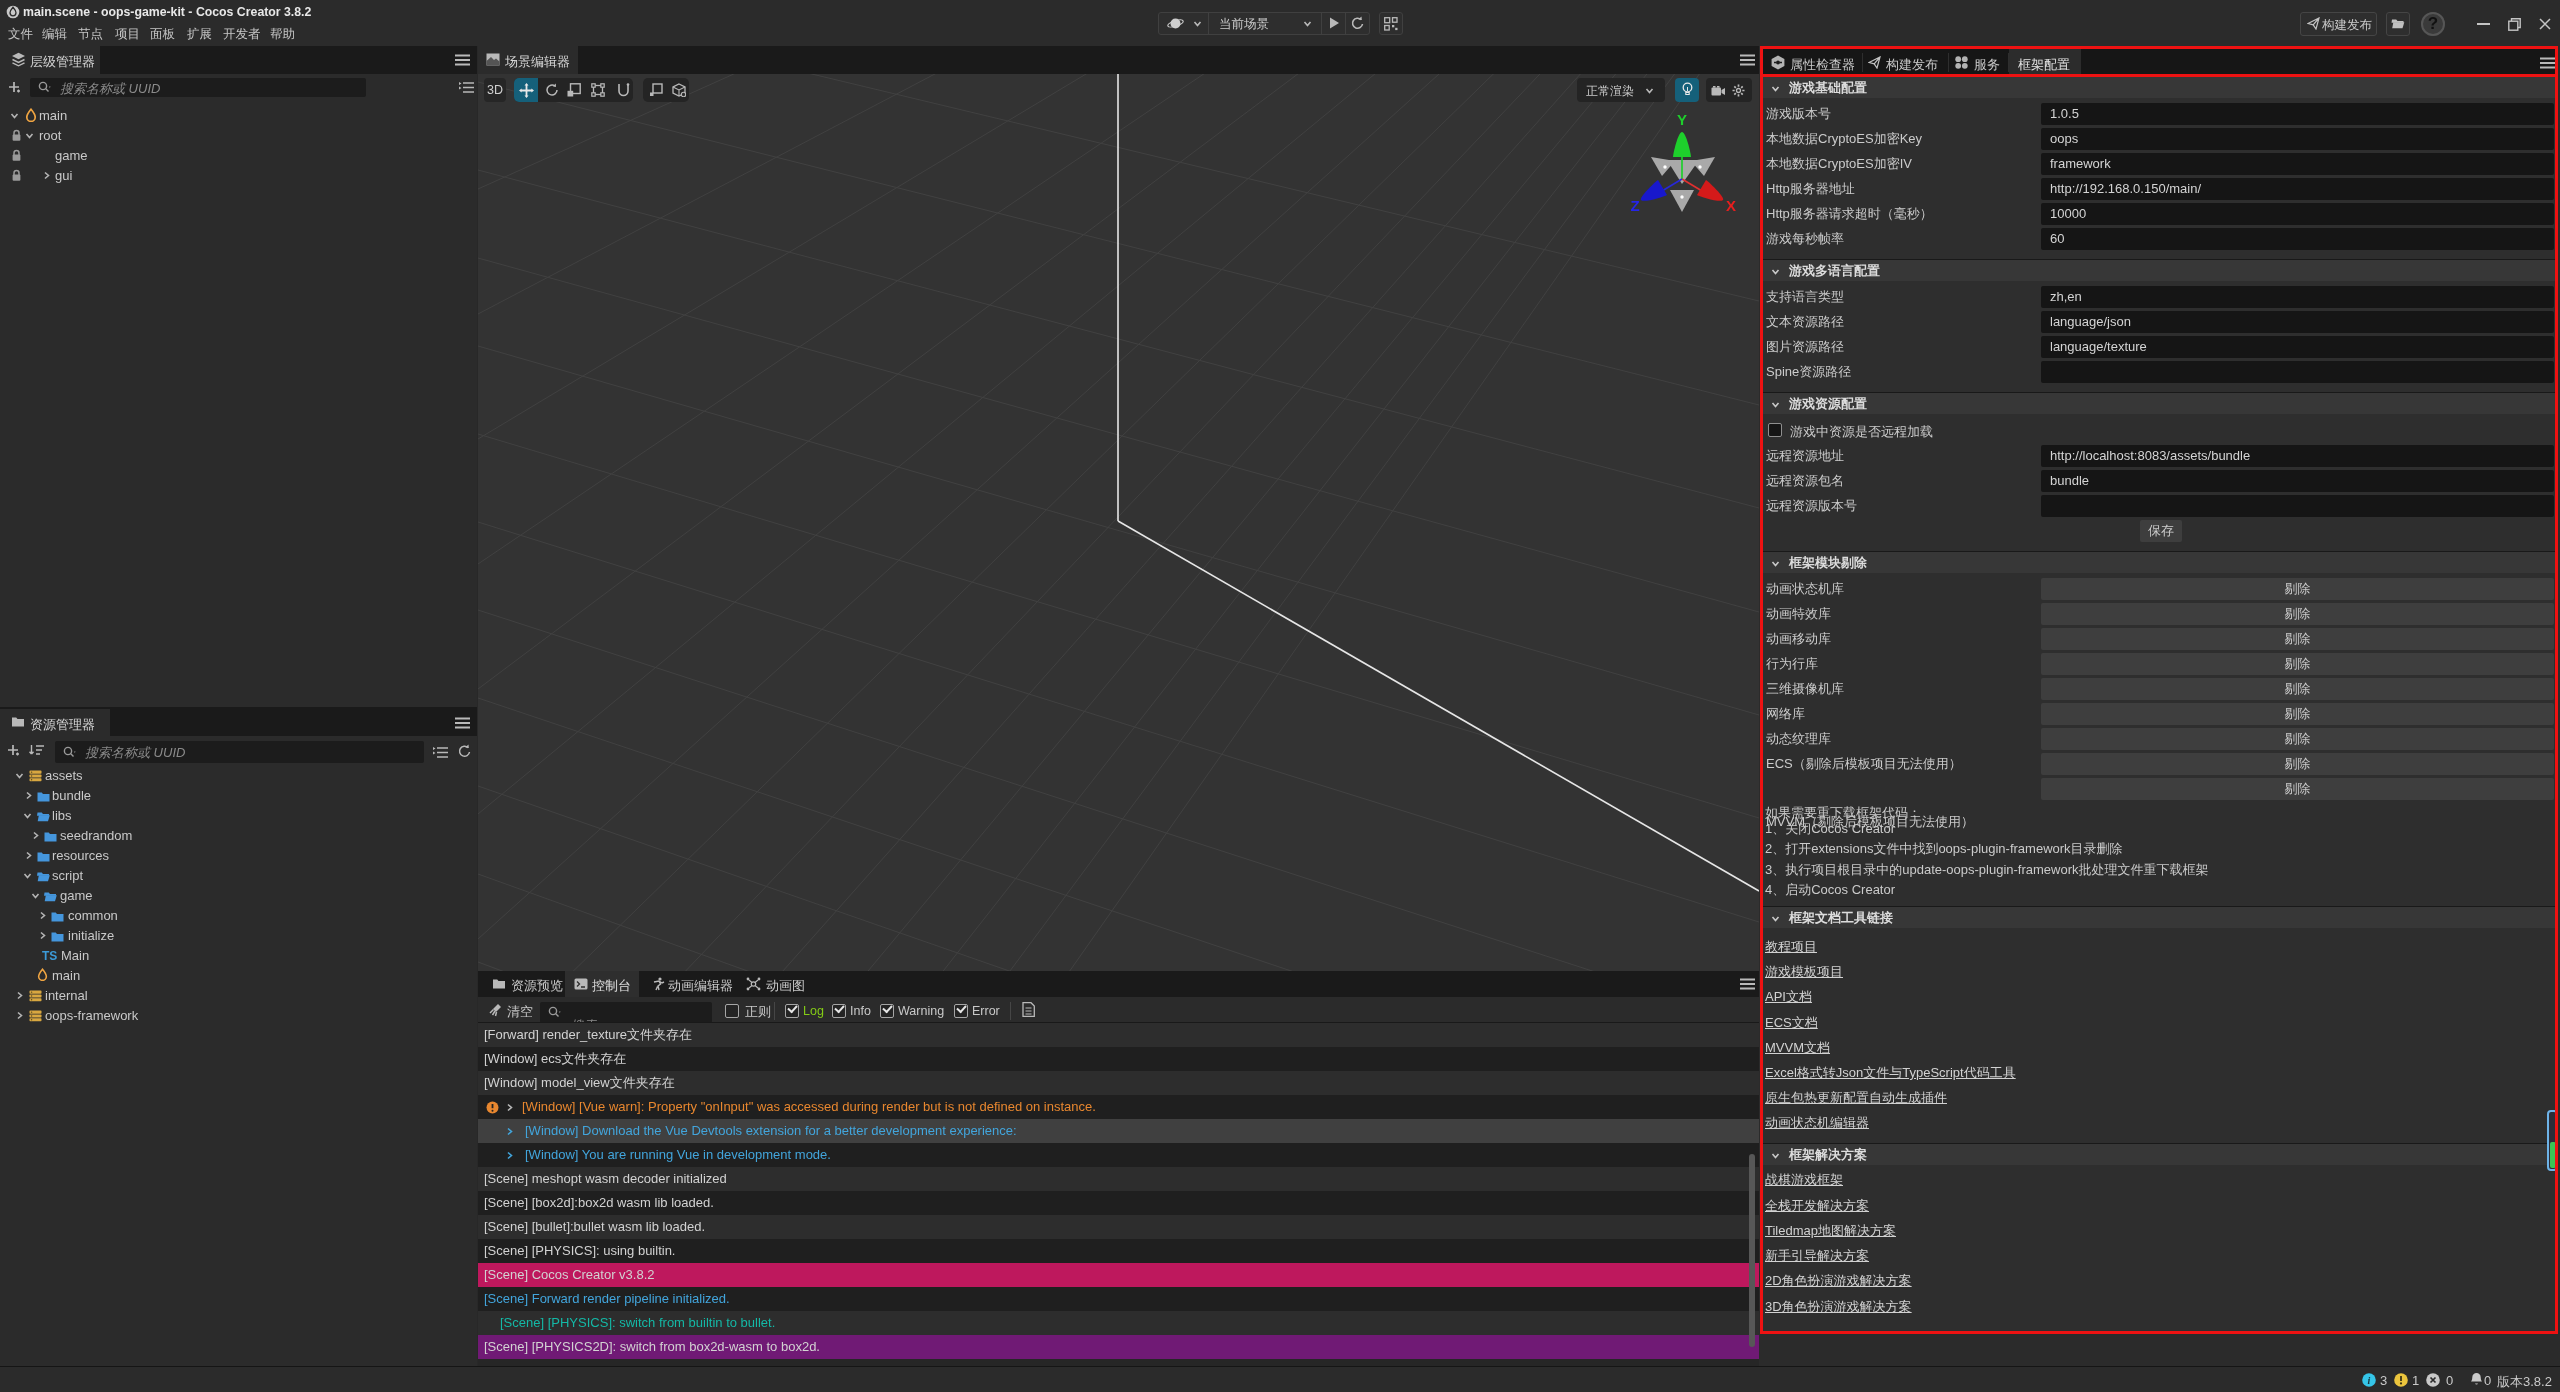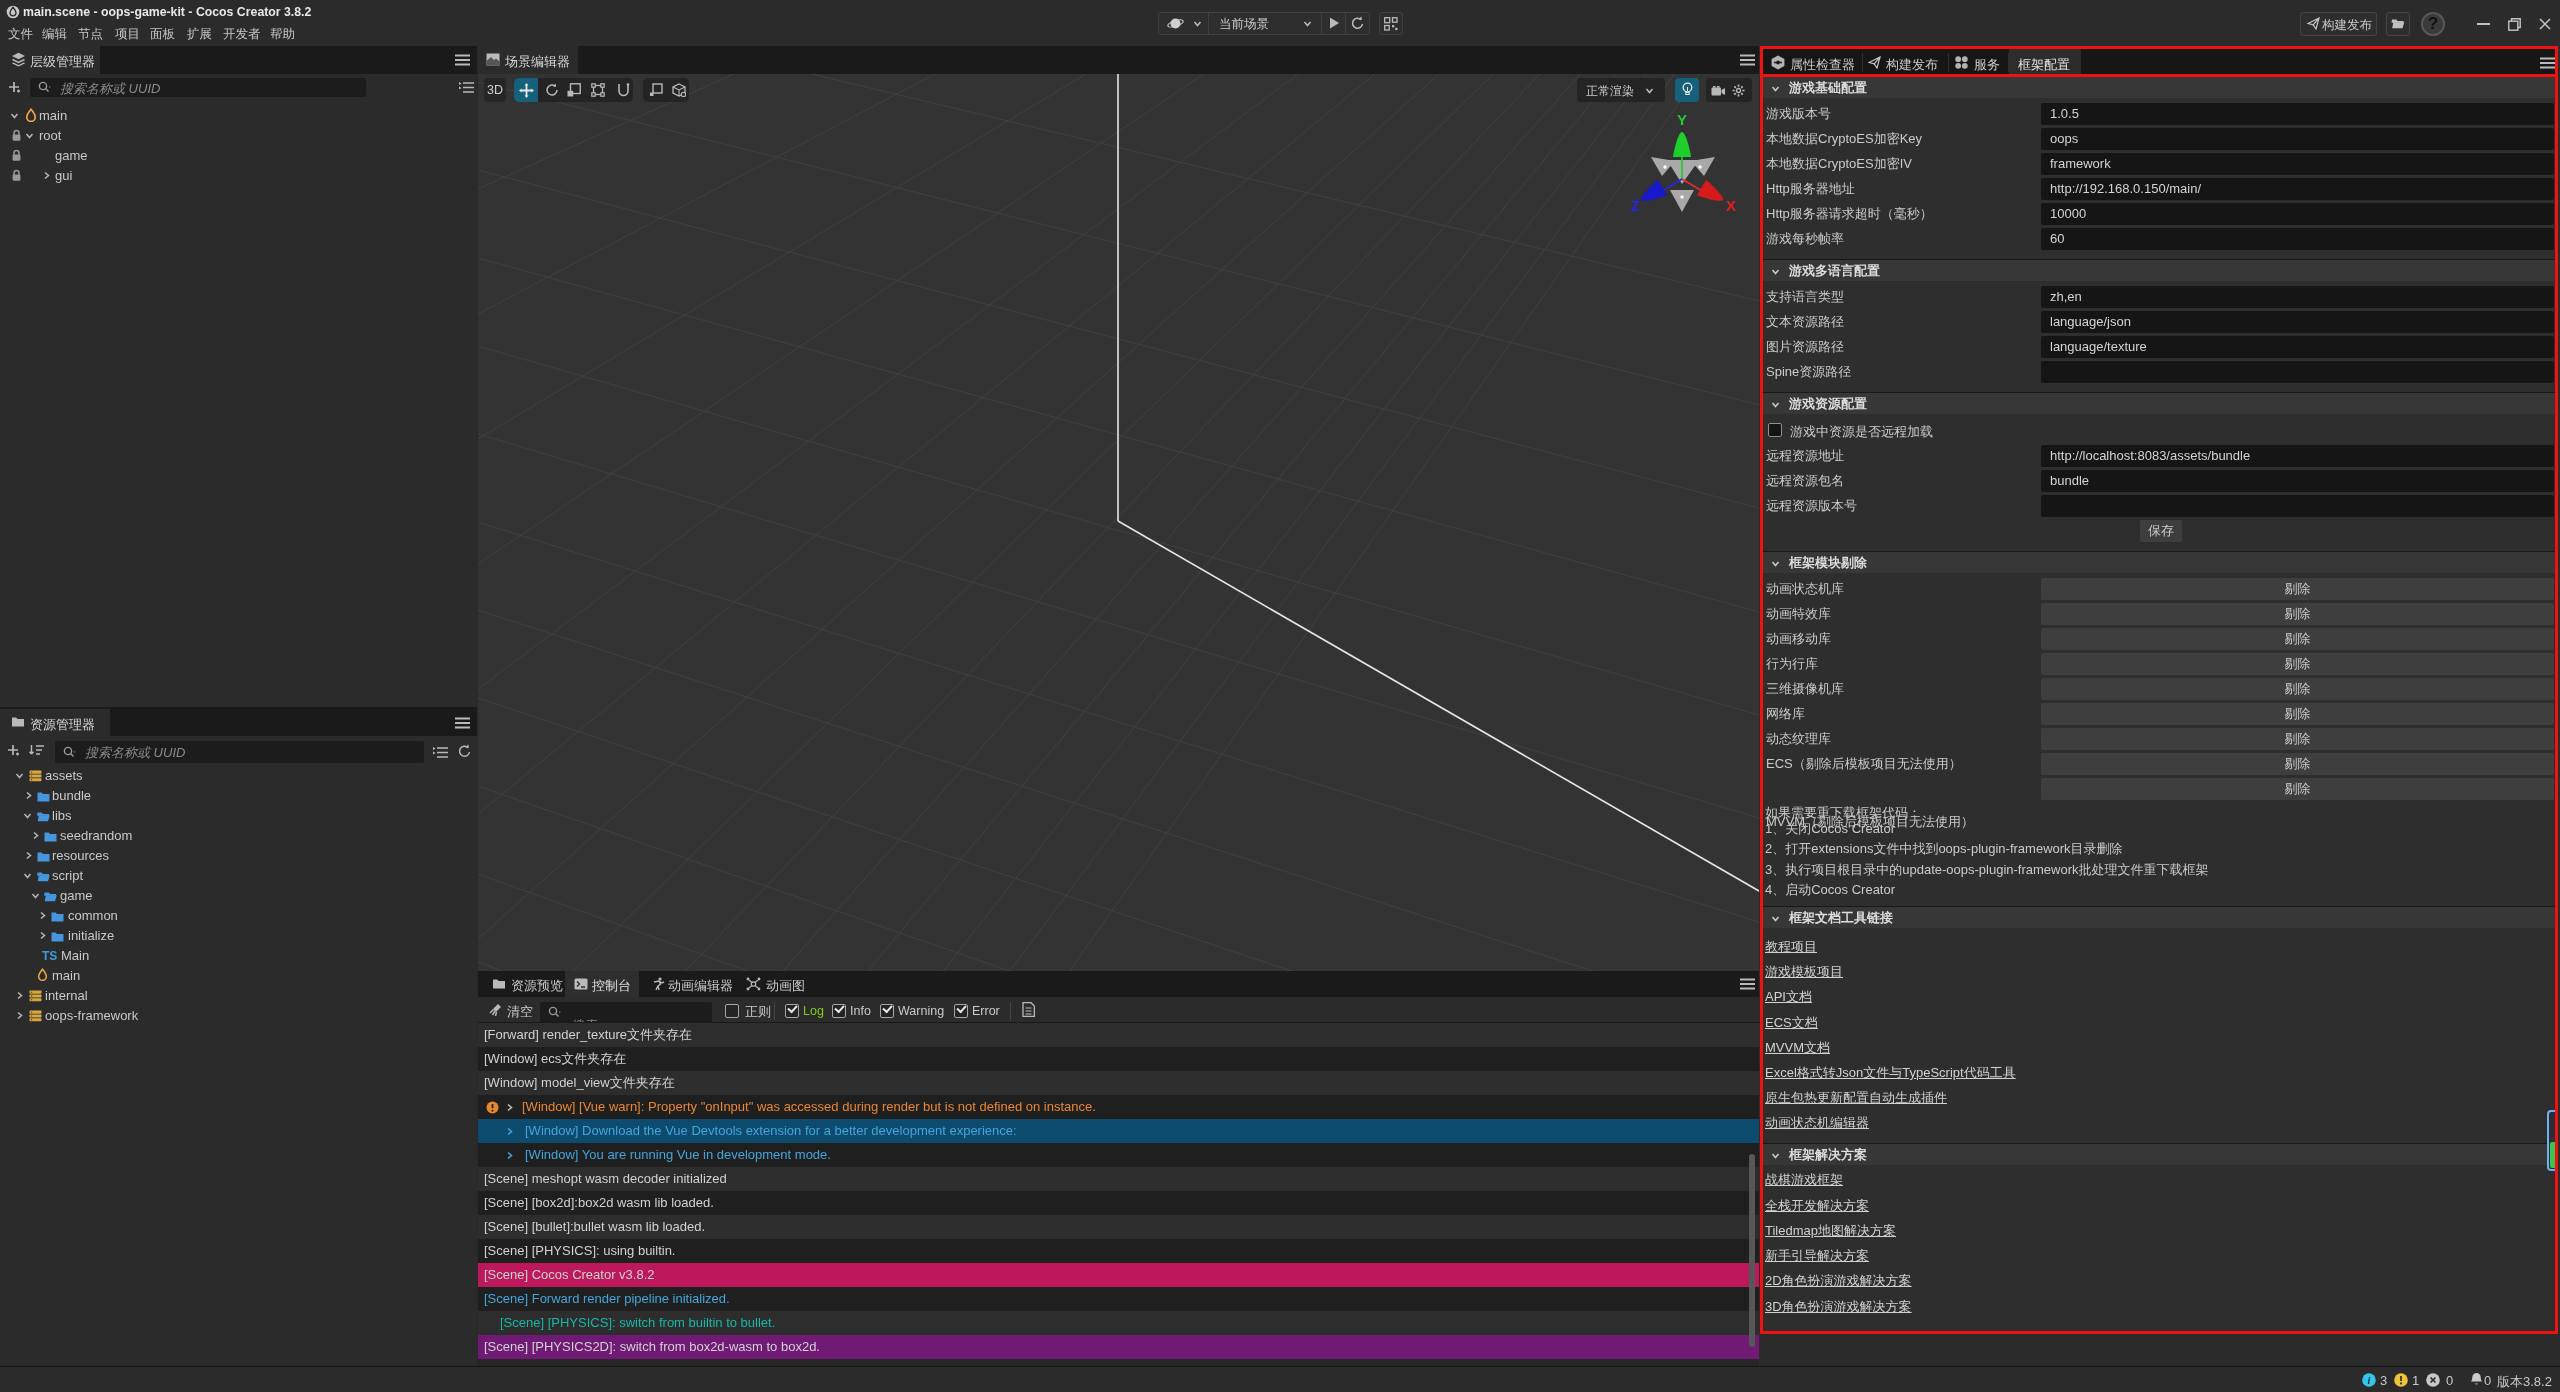--- a/index.html
+++ b/index.html
@@ -510,21 +510,21 @@
     <svg class="a" style="left:8px;top:6px" width="13" height="13" viewBox="0 0 13 13">
       <circle cx="6.5" cy="6.5" r="6" fill="#e8872f"></circle>
       <path d="M6.5 3 v4.2" stroke="#222" stroke-width="1.8"></path>
       <circle cx="6.5" cy="9.7" r="1" fill="#222"></circle>
     </svg>
     <svg class="a" style="left:27px;top:8px" width="9" height="9" viewBox="0 0 9 9">
       <path d="M2.97 1.5 L6.4799999999999995 4.5 L2.97 7.5" stroke="#b9b9b9" stroke-width="1.6" fill="none"></path>
     </svg>
     <span class="a" style="left:44px;color:#e8872f">[Window] [Vue warn]: Property "onInput" was accessed during render but is not defined on instance.</span>
   </div>
-<div class="logrow" style="top:1119px;background:#0c4a6e">
+<div class="logrow" style="top:1119px;background:#404040">
     <svg class="a" style="left:27px;top:8px" width="9" height="9" viewBox="0 0 9 9">
       <path d="M2.97 1.5 L6.4799999999999995 4.5 L2.97 7.5" stroke="#42a5dc" stroke-width="1.6" fill="none"></path>
     </svg>
     <span class="a" style="left:47px;color:#42a5dc">[Window] Download the Vue Devtools extension for a better development experience:</span>
   </div>
 <div class="logrow" style="top:1143px;background:#1f1f1f">
     <svg class="a" style="left:27px;top:8px" width="9" height="9" viewBox="0 0 9 9">
       <path d="M2.97 1.5 L6.4799999999999995 4.5 L2.97 7.5" stroke="#42a5dc" stroke-width="1.6" fill="none"></path>
     </svg>
     <span class="a" style="left:47px;color:#42a5dc">[Window] You are running Vue in development mode.</span>

